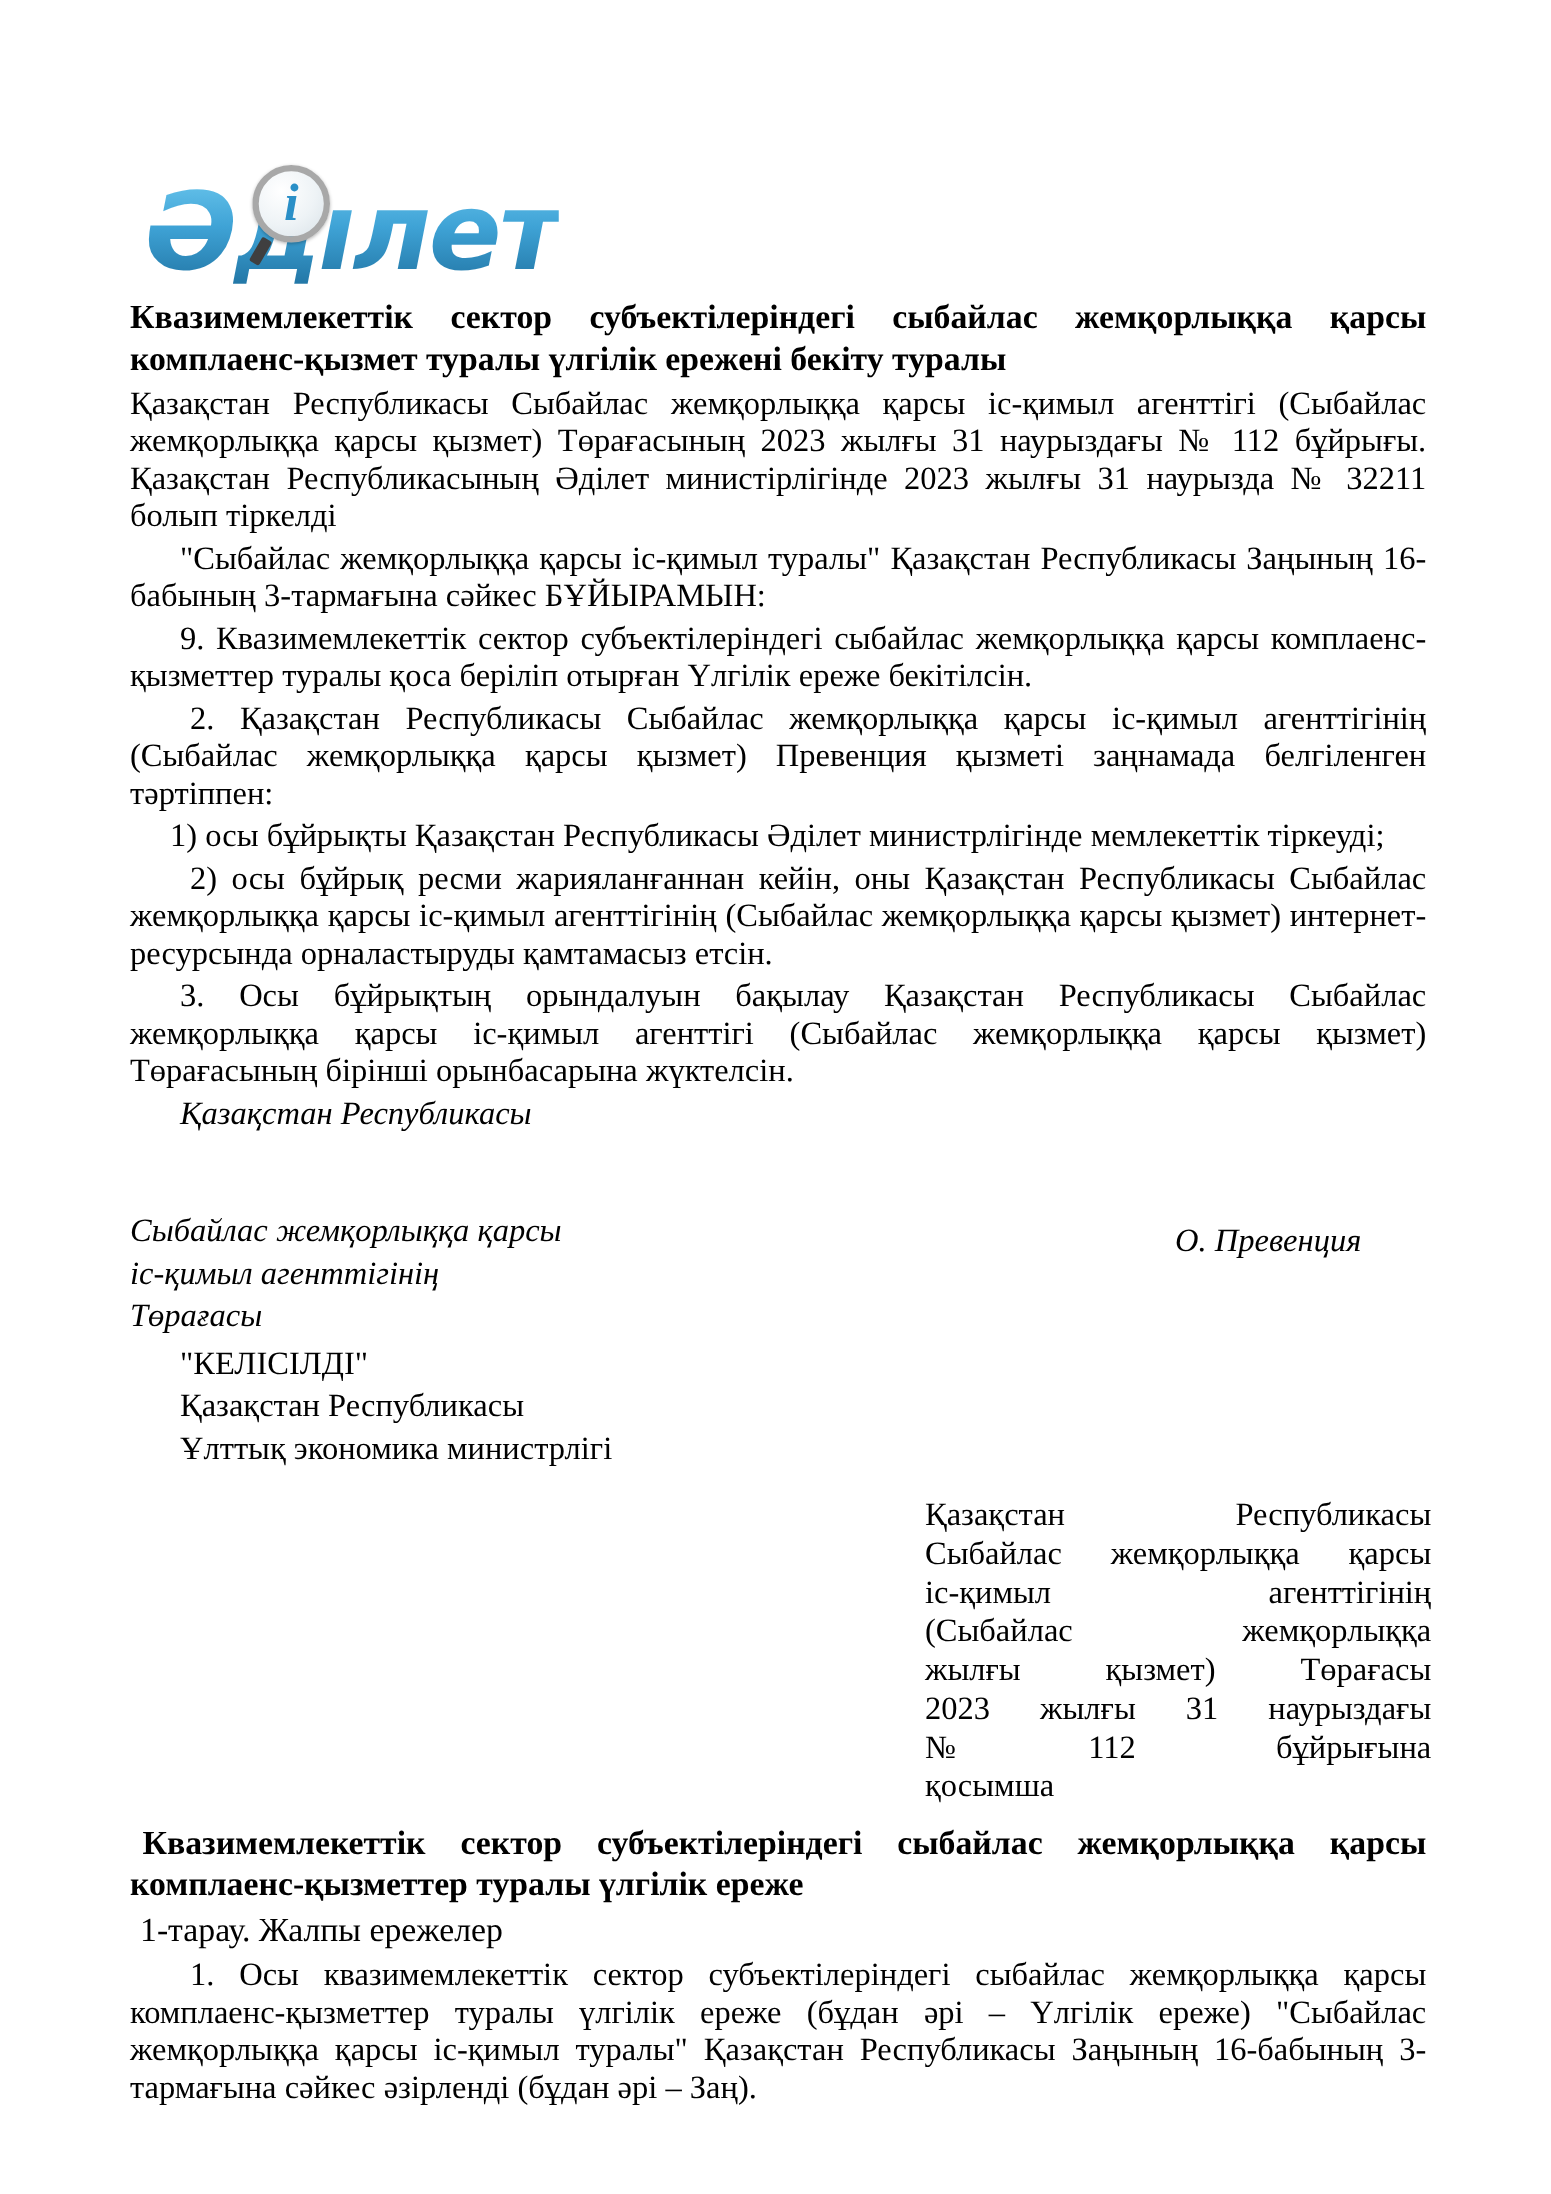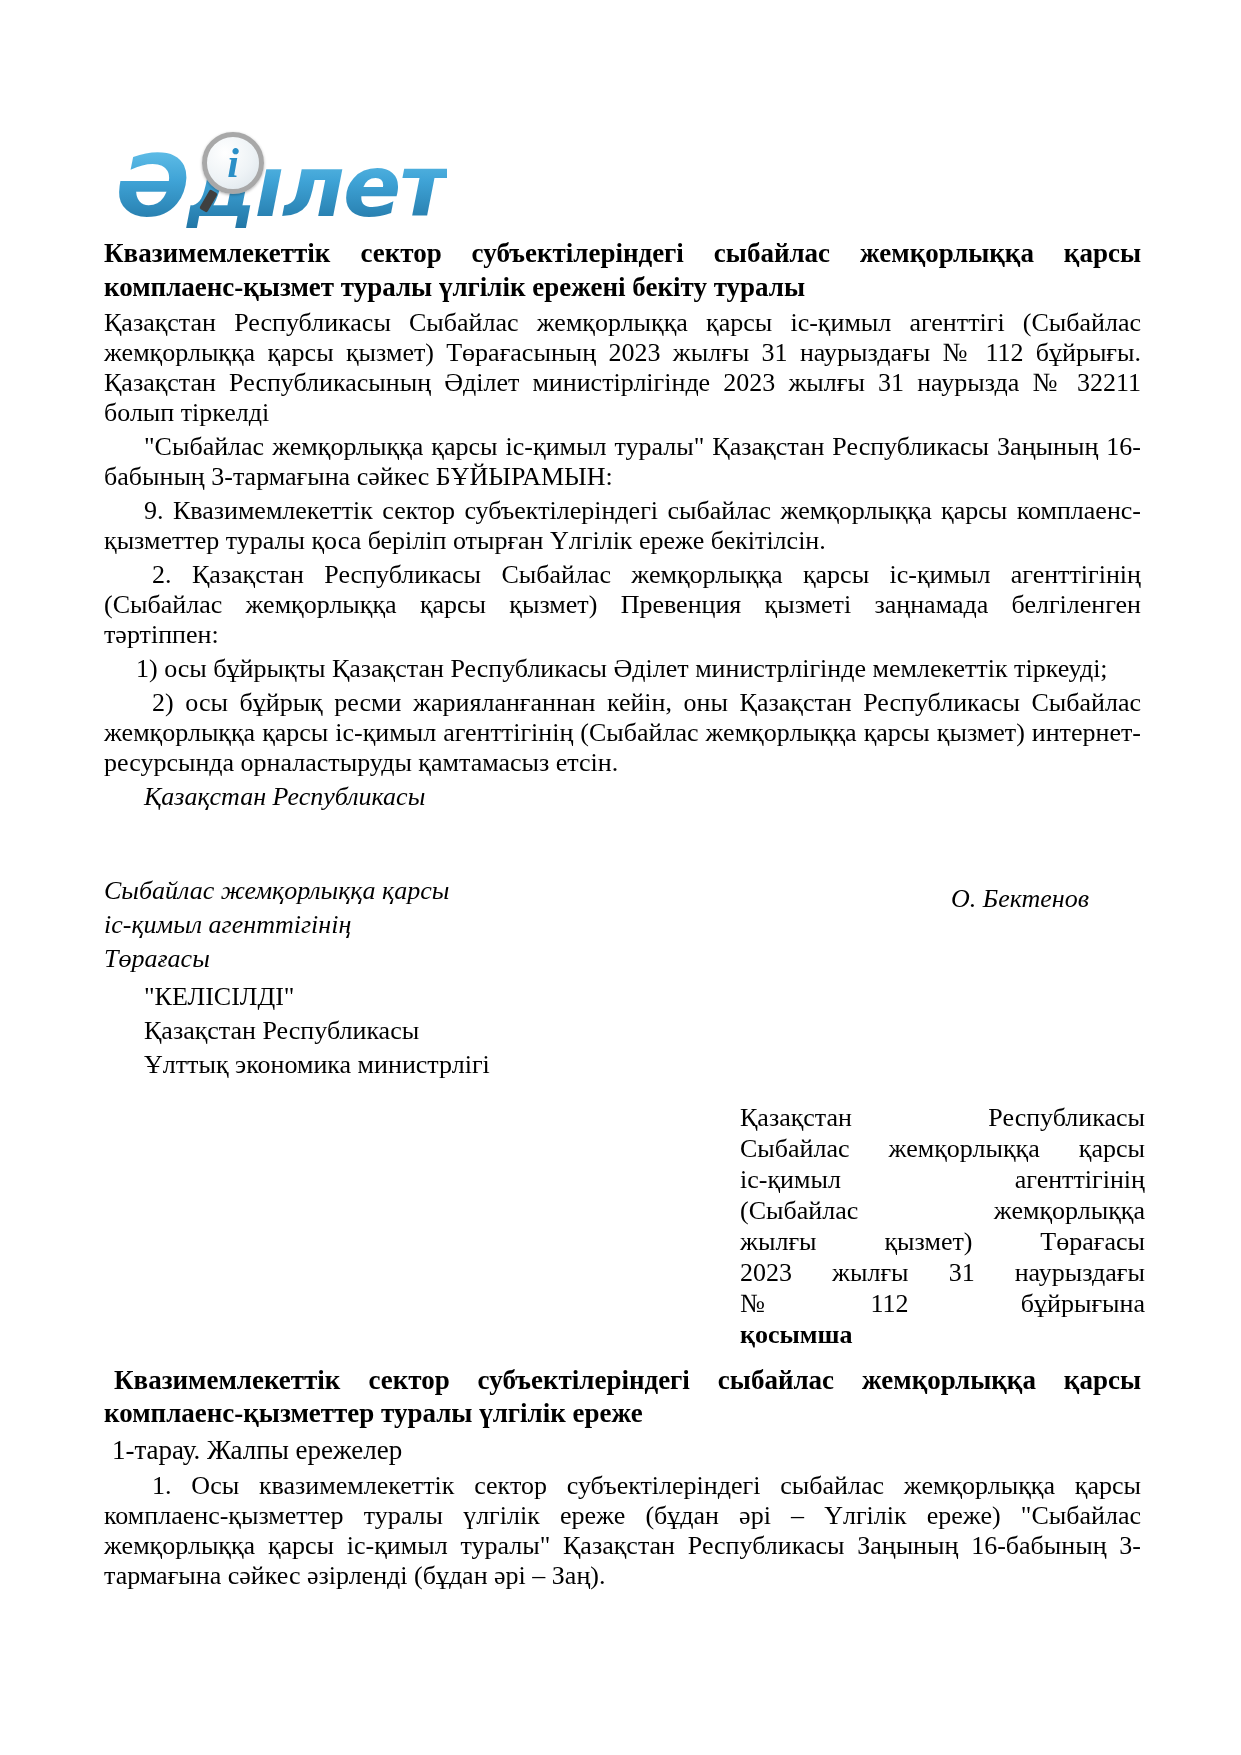--- a/index.html
+++ b/index.html
@@ -126,21 +126,20 @@
     margin-right: 0;
     margin-top: 22px;
   }
   .annex-line {
     line-height: 31px;
     text-align: justify;
     text-align-last: justify;
   }
   .annex-line.last {
     text-align-last: left;
-    font-weight: bold;
   }
 
   .reg-heading {
     font-weight: bold;
     font-size: 27px;
     line-height: 33px;
     margin-top: 14px;
     text-indent: 10px;
   }
   .chapter {
@@ -167,30 +166,31 @@
   <p class="title">Квазимемлекеттік сектор субъектілеріндегі сыбайлас жемқорлыққа қарсы комплаенс-қызмет туралы үлгілік ережені бекіту туралы</p>
 
   <p>Қазақстан Республикасы Сыбайлас жемқорлыққа қарсы іс-қимыл агенттігі (Сыбайлас жемқорлыққа қарсы қызмет) Төрағасының 2023 жылғы 31 наурыздағы № 112 бұйрығы. Қазақстан Республикасының Әділет министірлігінде 2023 жылғы 31 наурызда № 32211 болып тіркелді</p>
 
   <p class="indent-40">"Сыбайлас жемқорлыққа қарсы іс-қимыл туралы" Қазақстан Республикасы Заңының 16-бабының 3-тармағына сәйкес БҰЙЫРАМЫН:</p>
 
   <p class="indent-40">9. Квазимемлекеттік сектор субъектілеріндегі сыбайлас жемқорлыққа қарсы комплаенс-қызметтер туралы қоса беріліп отырған Үлгілік ереже бекітілсін.</p>
   <p class="indent-48">2. Қазақстан Республикасы Сыбайлас жемқорлыққа қарсы іс-қимыл агенттігінің (Сыбайлас жемқорлыққа қарсы қызмет) Превенция қызметі заңнамада белгіленген тәртіппен:</p>
   <p class="indent-32">1) осы бұйрықты Қазақстан Республикасы Әділет министрлігінде мемлекеттік тіркеуді;</p>
   <p class="indent-48">2) осы бұйрық ресми жарияланғаннан кейін, оны Қазақстан Республикасы Сыбайлас жемқорлыққа қарсы іс-қимыл агенттігінің (Сыбайлас жемқорлыққа қарсы қызмет) интернет-ресурсында орналастыруды қамтамасыз етсін.</p>
+  <p class="indent-40">3. Осы бұйрықтың орындалуын бақылау Қазақстан Республикасы Сыбайлас жемқорлыққа қарсы іс-қимыл агенттігі (Сыбайлас жемқорлыққа қарсы қызмет) Төрағасының бірінші орынбасарына жүктелсін.</p>
 
   <p class="italic indent-40 country-line">Қазақстан Республикасы</p>
 
   <div class="sig-row">
     <div class="sig-left">
       <p>Сыбайлас жемқорлыққа қарсы</p>
       <p>іс-қимыл агенттігінің</p>
       <p>Төрағасы</p>
     </div>
-    <div class="signer">О. Бектенов</div>
+    <div class="signer">О. Превенция</div>
   </div>
 
   <div class="agreed">
     <p>"КЕЛІСІЛДІ"</p>
     <p>Қазақстан Республикасы</p>
     <p>Ұлттық экономика министрлігі</p>
   </div>
 
   <div class="annex">
     <div class="annex-line">Қазақстан Республикасы</div>

